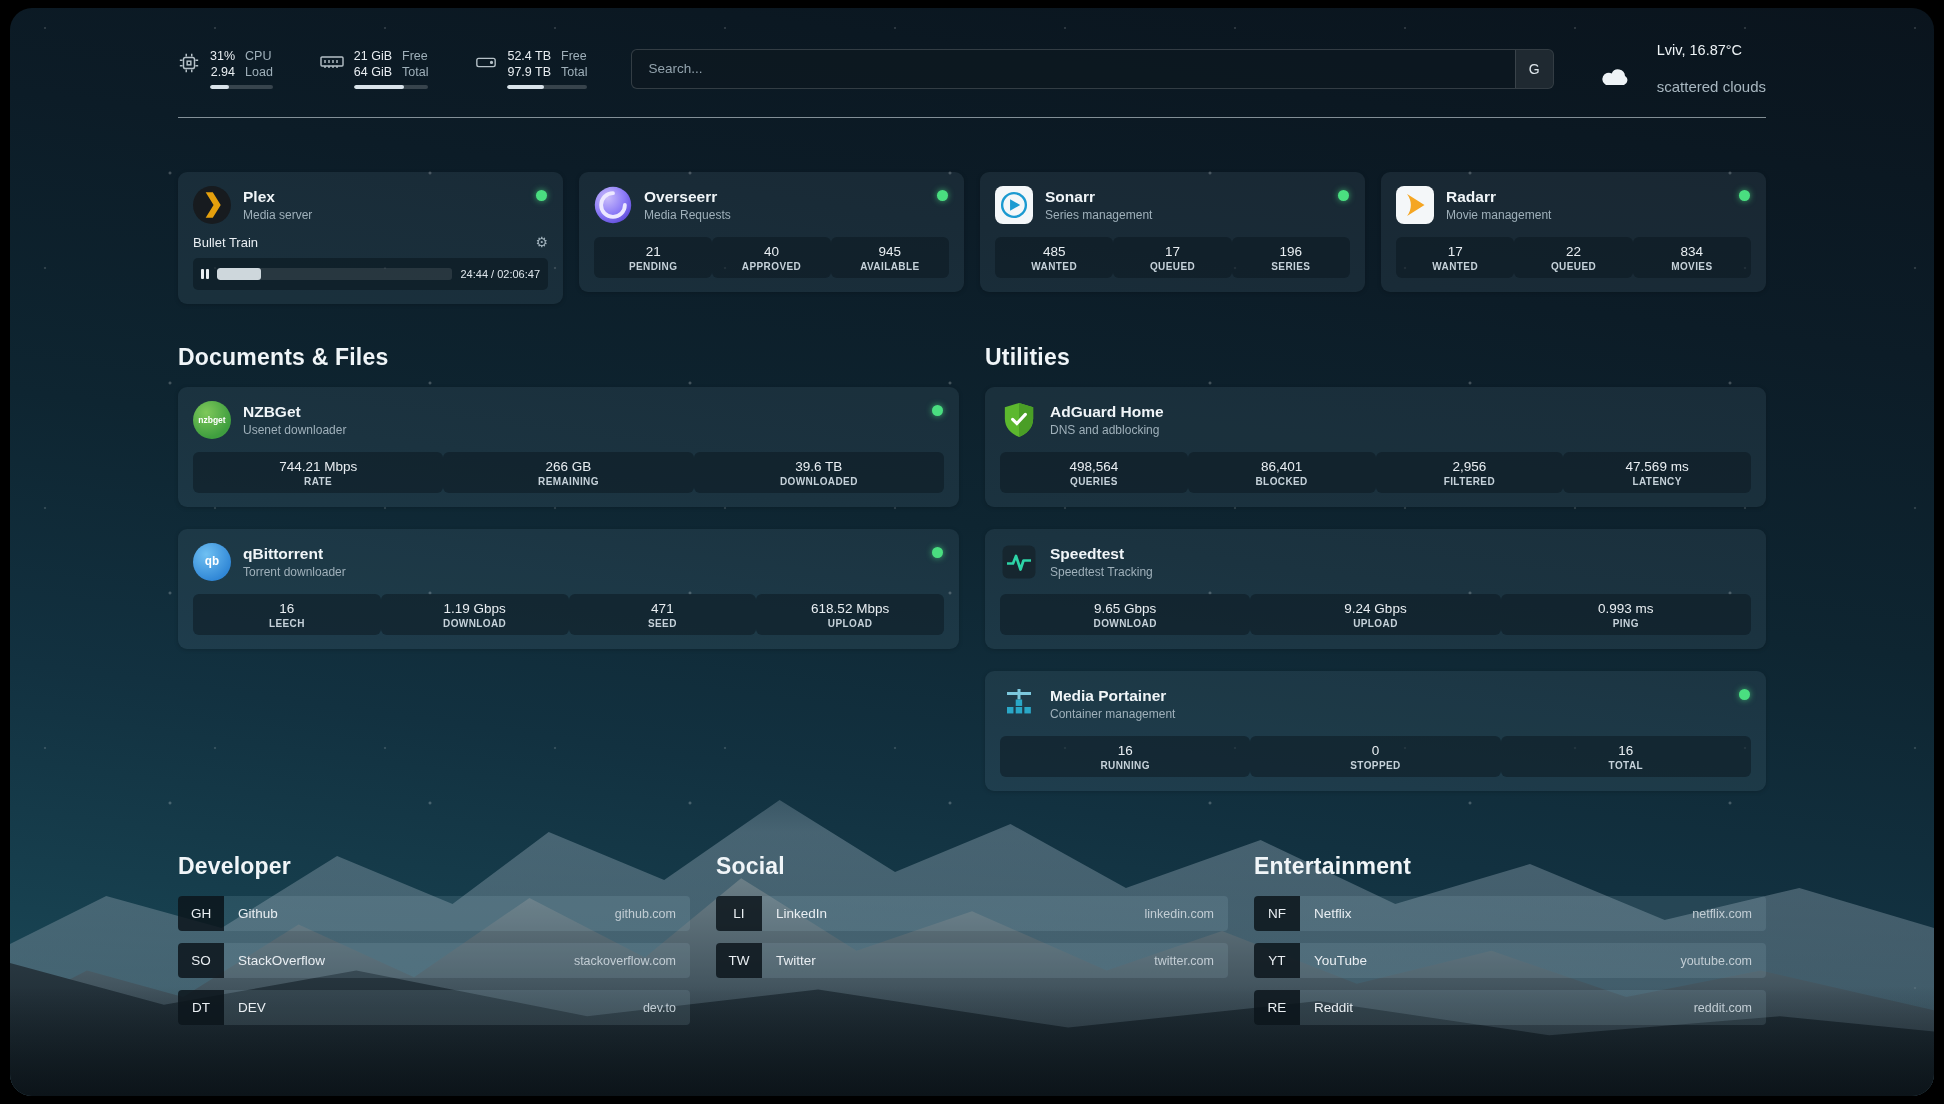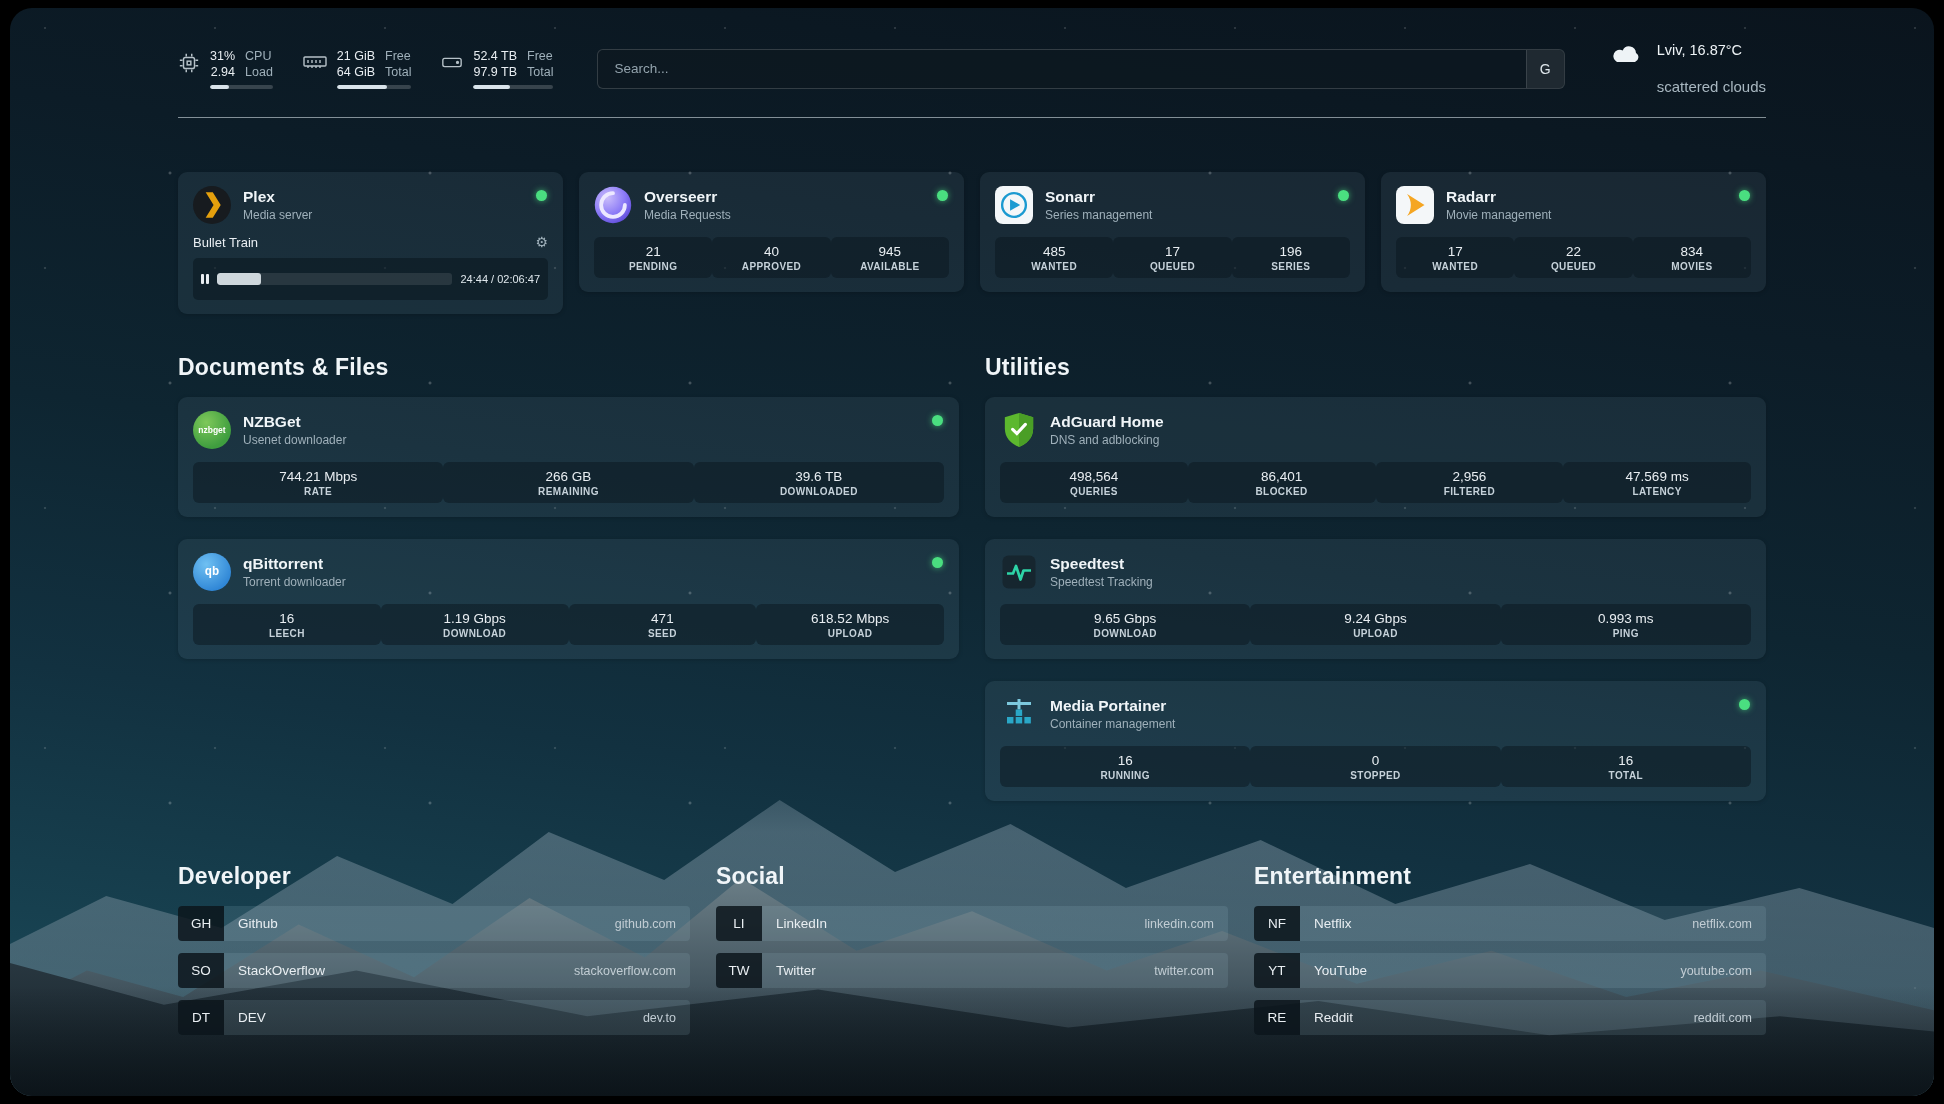--- a/index.html
+++ b/index.html
@@ -21,40 +21,40 @@
     clip-path:polygon(0% 74%,4% 62%,9% 70%,15% 48%,21% 64%,27% 40%,33% 58%,38% 34%,44% 56%,50% 44%,57% 62%,63% 50%,70% 66%,77% 56%,84% 70%,91% 62%,100% 74%,100% 100%,0% 100%); }
   .mtn-front { bottom:0; height:190px;
     background:linear-gradient(180deg,#31414b 0%,#131f26 100%);
     clip-path:polygon(0% 30%,8% 52%,18% 34%,30% 58%,42% 44%,55% 64%,68% 50%,80% 68%,92% 58%,100% 66%,100% 100%,0% 100%); }
   .bottom-fade { bottom:0; height:110px; background:linear-gradient(180deg,rgba(8,14,18,0),rgba(6,11,15,.55)); }
 
   .content { position:relative; z-index:2; padding:0 168px; color:#e9eef2; }
 
   
   .topbar { display:flex; align-items:center; margin-top:34px; }
-  .resources { display:flex; gap:30px; align-items:flex-start; }
+  .resources { display:flex; gap:47px; align-items:flex-start; }
   .resource { display:flex; gap:10px; align-items:flex-start; }
   .res-icon { margin-top:4px; opacity:.9; }
   .res-body { display:flex; flex-direction:column; }
   .res-rows { display:flex; gap:10px; }
   .res-col { display:flex; flex-direction:column; font-size:12.5px; line-height:16px; }
   .res-col.values { align-items:flex-end; color:#e9eef2; }
   .res-col.labels { color:#9fb0ba; }
   .res-bar { margin-top:5px; height:4px; border-radius:2px; background:rgba(255,255,255,.18); overflow:hidden; }
   .res-fill { height:100%; border-radius:2px; background:#d9e3ea; }
 
   .search { flex:1; margin:0 44px; height:40px; display:flex; align-items:center;
             background:rgba(13,24,32,.75); border:1px solid rgba(255,255,255,.16); border-radius:6px; overflow:hidden; }
   .search input { flex:1; height:100%; background:transparent; border:none; outline:none;
                   padding:0 16px; color:#d6dfe5; font-size:13.5px; font-family:inherit; }
   .search input::placeholder { color:#93a3ad; }
   .search-provider { width:38px; height:100%; border:none; border-left:1px solid rgba(255,255,255,.12);
                      background:rgba(255,255,255,.08); color:#dfe7ec; font-size:14px; cursor:pointer; font-family:inherit; }
 
-  .weather { display:flex; align-items:flex-start; gap:12px; }
+  .weather { display:flex; align-items:flex-end; gap:23px; }
   .weather-loc { font-size:14.5px; color:#eef3f6; }
   .weather-cond { font-size:15px; color:#a8b7c0; margin-top:20px; }
 
   .divider { margin-top:22px; border:none; border-top:1.5px solid rgba(230,240,246,.55); }
 
   
   .section-title { font-size:23px; font-weight:600; color:#f0f5f8; letter-spacing:.2px; }
   .media-section { margin-top:54px; }
   .media-grid { margin-top:16px; display:grid; grid-template-columns:repeat(4,1fr); gap:16px; align-items:start; }
 
@@ -74,21 +74,21 @@
   .cols-3 { grid-template-columns:repeat(3,1fr); }
   .cols-4 { grid-template-columns:repeat(4,1fr); }
   .stat { background:rgba(9,21,29,.5); border-radius:6px; padding:7px 4px 6px; text-align:center; }
   .stat-value { font-size:13.5px; color:#e9eef2; }
   .stat-label { margin-top:2px; font-size:10px; font-weight:700; letter-spacing:.4px; color:#c6d2da; }
 
   
   .now-playing { margin-top:10px; display:flex; align-items:center; justify-content:space-between; }
   .np-title { font-size:13px; color:#e9eef2; }
   .gear { font-family:"DejaVu Sans",sans-serif; color:#9fb0ba; font-size:14px; cursor:pointer; }
-  .media-bar { margin-top:8px; height:42px; display:flex; align-items:center; gap:8px;
+  .media-bar { margin-top:8px; height:32px; display:flex; align-items:center; gap:8px;
                background:rgba(9,21,29,.55); border-radius:5px; padding:0 8px; }
   .pause-btn { display:flex; gap:2.5px; cursor:pointer; }
   .pause-btn i { display:block; width:2.5px; height:10px; background:#e9eef2; border-radius:1px; }
   .media-track { flex:1; height:12px; border-radius:3px; background:rgba(255,255,255,.10); overflow:hidden; }
   .media-fill { height:100%; background:rgba(235,243,248,.85); border-radius:3px; }
   .media-time { font-size:11px; color:#dfe7ec; white-space:nowrap; }
 
   
   .svc-icon { width:38px; height:38px; flex:0 0 38px; display:flex; align-items:center; justify-content:center; }
   .badge-circle { width:38px; height:38px; border-radius:50%; display:flex; align-items:center; justify-content:center;

